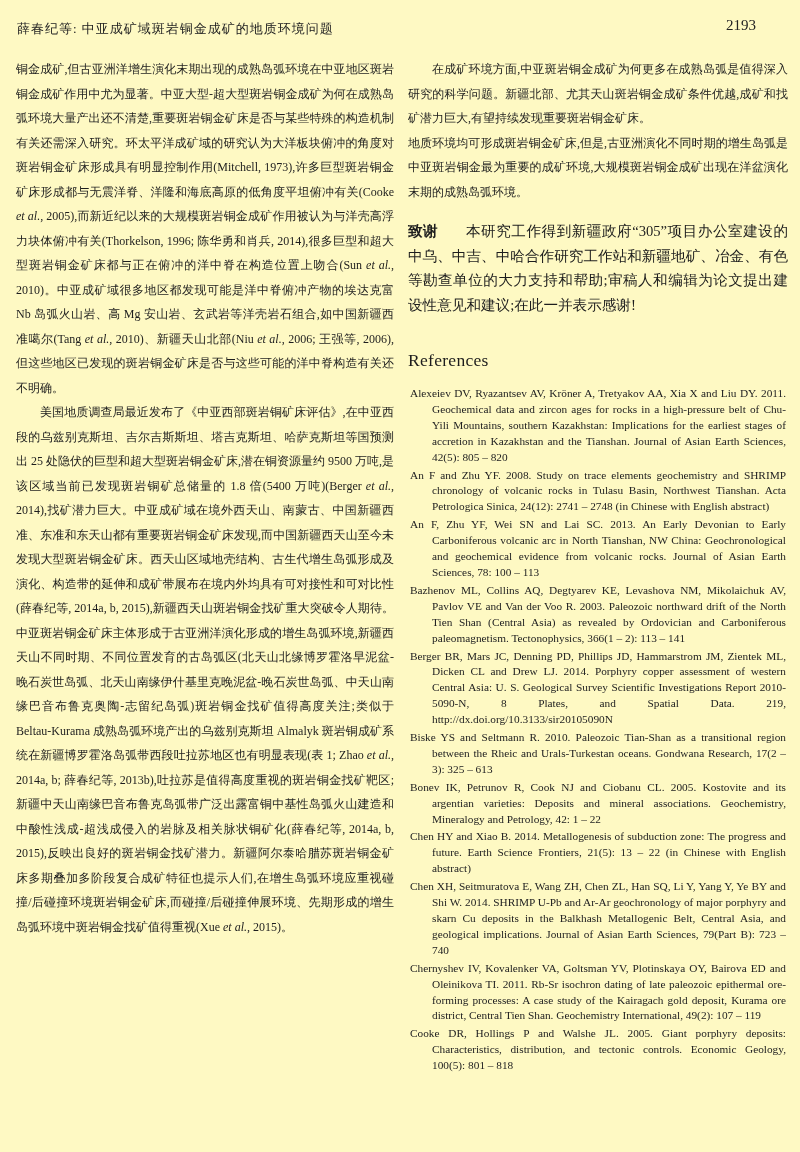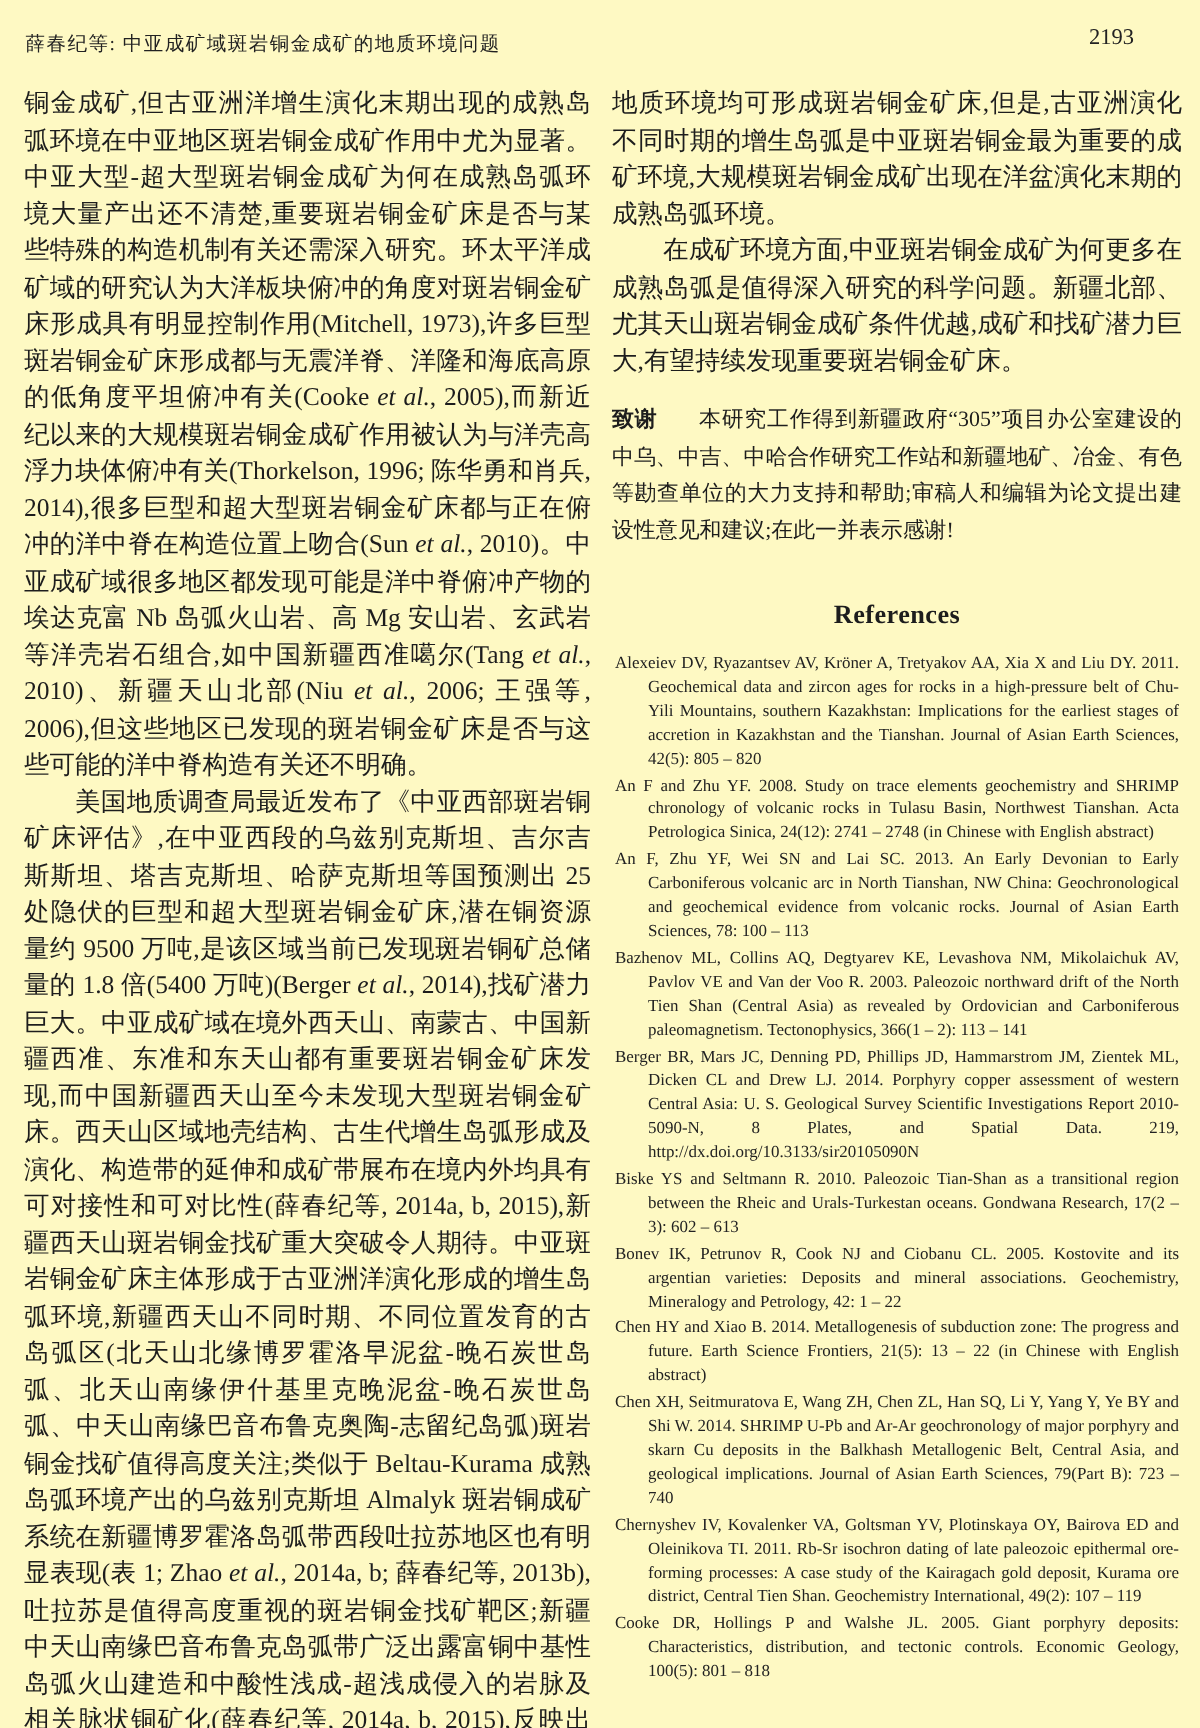--- a/index.html
+++ b/index.html
@@ -13,35 +13,35 @@
     position:absolute; left:17px; top:20px;
     font-size:13px; letter-spacing:1px; color:#222;
   }
   .page-num {
     position:absolute; left:726px; top:17px; font-size:15px; color:#222;
   }
   .col { position:absolute; top:57px; }
   .col-left  { left:16px;  width:378px; }
   .col-right { left:408px; width:380px; }
   p.body {
-    margin:0; font-size:17px; line-height:24.5px;
+    margin:0; font-size:12px; line-height:24.5px;
     text-align:justify; text-justify:inter-ideograph;
   }
   p.indent { text-indent:2em; }
   p.ack {
     margin:15px 0 0 0; font-size:14.6px; line-height:24.5px;
     text-align:justify; text-justify:inter-ideograph;
   }
   .ack-label {
     font-family:Liberation Sans, sans-serif;
     font-weight:bold; margin-right:1.9em;
   }
   h2.refs-heading {
-    margin:33px 0 0 0; font-size:17.5px; font-weight:bold;
-    font-family:"Liberation Serif",serif; letter-spacing:0.3px;text-align:center;
+    margin:33px 0 0 0; font-size:17.5px; font-weight:normal;
+    font-family:"Liberation Serif",serif; letter-spacing:0.3px;
   }
   .refs { margin-top:15px; }
   .refs p.ref {
     margin:2px; font-size:11.3px; line-height:15.9px;
     text-align:justify; padding-left:22px; text-indent:-22px; color:#222;
   }
 </style>
 </head>
 <body>
 
@@ -50,33 +50,33 @@
   <span class="running-head">薛春纪等: 中亚成矿域斑岩铜金成矿的地质环境问题</span>
   <span class="page-num">2193</span>
 
   <div class="col col-left">
     <p class="body rich">铜金成矿,但古亚洲洋增生演化末期出现的成熟岛弧环境在中亚地区斑岩铜金成矿作用中尤为显著。中亚大型-超大型斑岩铜金成矿为何在成熟岛弧环境大量产出还不清楚,重要斑岩铜金矿床是否与某些特殊的构造机制有关还需深入研究。环太平洋成矿域的研究认为大洋板块俯冲的角度对斑岩铜金矿床形成具有明显控制作用(Mitchell, 1973),许多巨型斑岩铜金矿床形成都与无震洋脊、洋隆和海底高原的低角度平坦俯冲有关(Cooke <i>et al.</i>, 2005),而新近纪以来的大规模斑岩铜金成矿作用被认为与洋壳高浮力块体俯冲有关(Thorkelson, 1996; 陈华勇和肖兵, 2014),很多巨型和超大型斑岩铜金矿床都与正在俯冲的洋中脊在构造位置上吻合(Sun <i>et al.</i>, 2010)。中亚成矿域很多地区都发现可能是洋中脊俯冲产物的埃达克富 Nb 岛弧火山岩、高 Mg 安山岩、玄武岩等洋壳岩石组合,如中国新疆西准噶尔(Tang <i>et al.</i>, 2010)、新疆天山北部(Niu <i>et al.</i>, 2006; 王强等, 2006),但这些地区已发现的斑岩铜金矿床是否与这些可能的洋中脊构造有关还不明确。</p>
     <p class="body indent rich">美国地质调查局最近发布了《中亚西部斑岩铜矿床评估》,在中亚西段的乌兹别克斯坦、吉尔吉斯斯坦、塔吉克斯坦、哈萨克斯坦等国预测出 25 处隐伏的巨型和超大型斑岩铜金矿床,潜在铜资源量约 9500 万吨,是该区域当前已发现斑岩铜矿总储量的 1.8 倍(5400 万吨)(Berger <i>et al.</i>, 2014),找矿潜力巨大。中亚成矿域在境外西天山、南蒙古、中国新疆西准、东准和东天山都有重要斑岩铜金矿床发现,而中国新疆西天山至今未发现大型斑岩铜金矿床。西天山区域地壳结构、古生代增生岛弧形成及演化、构造带的延伸和成矿带展布在境内外均具有可对接性和可对比性(薛春纪等, 2014a, b, 2015),新疆西天山斑岩铜金找矿重大突破令人期待。中亚斑岩铜金矿床主体形成于古亚洲洋演化形成的增生岛弧环境,新疆西天山不同时期、不同位置发育的古岛弧区(北天山北缘博罗霍洛早泥盆-晚石炭世岛弧、北天山南缘伊什基里克晚泥盆-晚石炭世岛弧、中天山南缘巴音布鲁克奥陶-志留纪岛弧)斑岩铜金找矿值得高度关注;类似于 Beltau-Kurama 成熟岛弧环境产出的乌兹别克斯坦 Almalyk 斑岩铜成矿系统在新疆博罗霍洛岛弧带西段吐拉苏地区也有明显表现(表 1; Zhao <i>et al.</i>, 2014a, b; 薛春纪等, 2013b),吐拉苏是值得高度重视的斑岩铜金找矿靶区;新疆中天山南缘巴音布鲁克岛弧带广泛出露富铜中基性岛弧火山建造和中酸性浅成-超浅成侵入的岩脉及相关脉状铜矿化(薛春纪等, 2014a, b, 2015),反映出良好的斑岩铜金找矿潜力。新疆阿尔泰哈腊苏斑岩铜金矿床多期叠加多阶段复合成矿特征也提示人们,在增生岛弧环境应重视碰撞/后碰撞环境斑岩铜金矿床,而碰撞/后碰撞伸展环境、先期形成的增生岛弧环境中斑岩铜金找矿值得重视(Xue <i>et al.</i>, 2015)。</p>
 
   </div>
 
   <div class="col col-right">
+    <p class="body indent">在成矿环境方面,中亚斑岩铜金成矿为何更多在成熟岛弧是值得深入研究的科学问题。新疆北部、尤其天山斑岩铜金成矿条件优越,成矿和找矿潜力巨大,有望持续发现重要斑岩铜金矿床。</p>
     <p class="body">地质环境均可形成斑岩铜金矿床,但是,古亚洲演化不同时期的增生岛弧是中亚斑岩铜金最为重要的成矿环境,大规模斑岩铜金成矿出现在洋盆演化末期的成熟岛弧环境。</p>
-    <p class="body indent">在成矿环境方面,中亚斑岩铜金成矿为何更多在成熟岛弧是值得深入研究的科学问题。新疆北部、尤其天山斑岩铜金成矿条件优越,成矿和找矿潜力巨大,有望持续发现重要斑岩铜金矿床。</p>
     <p class="ack">
       <span class="ack-label">致谢</span><span>本研究工作得到新疆政府“305”项目办公室建设的中乌、中吉、中哈合作研究工作站和新疆地矿、冶金、有色等勘查单位的大力支持和帮助;审稿人和编辑为论文提出建设性意见和建议;在此一并表示感谢!</span>
     </p>
     <h2 class="refs-heading">References</h2>
     <div class="refs">
         <p class="ref">Alexeiev DV, Ryazantsev AV, Kröner A, Tretyakov AA, Xia X and Liu DY. 2011. Geochemical data and zircon ages for rocks in a high-pressure belt of Chu-Yili Mountains, southern Kazakhstan: Implications for the earliest stages of accretion in Kazakhstan and the Tianshan. Journal of Asian Earth Sciences, 42(5): 805 – 820</p>
         <p class="ref">An F and Zhu YF. 2008. Study on trace elements geochemistry and SHRIMP chronology of volcanic rocks in Tulasu Basin, Northwest Tianshan. Acta Petrologica Sinica, 24(12): 2741 – 2748 (in Chinese with English abstract)</p>
         <p class="ref">An F, Zhu YF, Wei SN and Lai SC. 2013. An Early Devonian to Early Carboniferous volcanic arc in North Tianshan, NW China: Geochronological and geochemical evidence from volcanic rocks. Journal of Asian Earth Sciences, 78: 100 – 113</p>
         <p class="ref">Bazhenov ML, Collins AQ, Degtyarev KE, Levashova NM, Mikolaichuk AV, Pavlov VE and Van der Voo R. 2003. Paleozoic northward drift of the North Tien Shan (Central Asia) as revealed by Ordovician and Carboniferous paleomagnetism. Tectonophysics, 366(1 – 2): 113 – 141</p>
         <p class="ref">Berger BR, Mars JC, Denning PD, Phillips JD, Hammarstrom JM, Zientek ML, Dicken CL and Drew LJ. 2014. Porphyry copper assessment of western Central Asia: U. S. Geological Survey Scientific Investigations Report 2010-5090-N, 8 Plates, and Spatial Data. 219, http://dx.doi.org/10.3133/sir20105090N</p>
-        <p class="ref">Biske YS and Seltmann R. 2010. Paleozoic Tian-Shan as a transitional region between the Rheic and Urals-Turkestan oceans. Gondwana Research, 17(2 – 3): 602 – 613</p>
+        <p class="ref">Biske YS and Seltmann R. 2010. Paleozoic Tian-Shan as a transitional region between the Rheic and Urals-Turkestan oceans. Gondwana Research, 17(2 – 3): 325 – 613</p>
         <p class="ref">Bonev IK, Petrunov R, Cook NJ and Ciobanu CL. 2005. Kostovite and its argentian varieties: Deposits and mineral associations. Geochemistry, Mineralogy and Petrology, 42: 1 – 22</p>
         <p class="ref">Chen HY and Xiao B. 2014. Metallogenesis of subduction zone: The progress and future. Earth Science Frontiers, 21(5): 13 – 22 (in Chinese with English abstract)</p>
         <p class="ref">Chen XH, Seitmuratova E, Wang ZH, Chen ZL, Han SQ, Li Y, Yang Y, Ye BY and Shi W. 2014. SHRIMP U-Pb and Ar-Ar geochronology of major porphyry and skarn Cu deposits in the Balkhash Metallogenic Belt, Central Asia, and geological implications. Journal of Asian Earth Sciences, 79(Part B): 723 – 740</p>
         <p class="ref">Chernyshev IV, Kovalenker VA, Goltsman YV, Plotinskaya OY, Bairova ED and Oleinikova TI. 2011. Rb-Sr isochron dating of late paleozoic epithermal ore-forming processes: A case study of the Kairagach gold deposit, Kurama ore district, Central Tien Shan. Geochemistry International, 49(2): 107 – 119</p>
         <p class="ref">Cooke DR, Hollings P and Walshe JL. 2005. Giant porphyry deposits: Characteristics, distribution, and tectonic controls. Economic Geology, 100(5): 801 – 818</p>
       </div>
   </div>
 
 </div>
 

